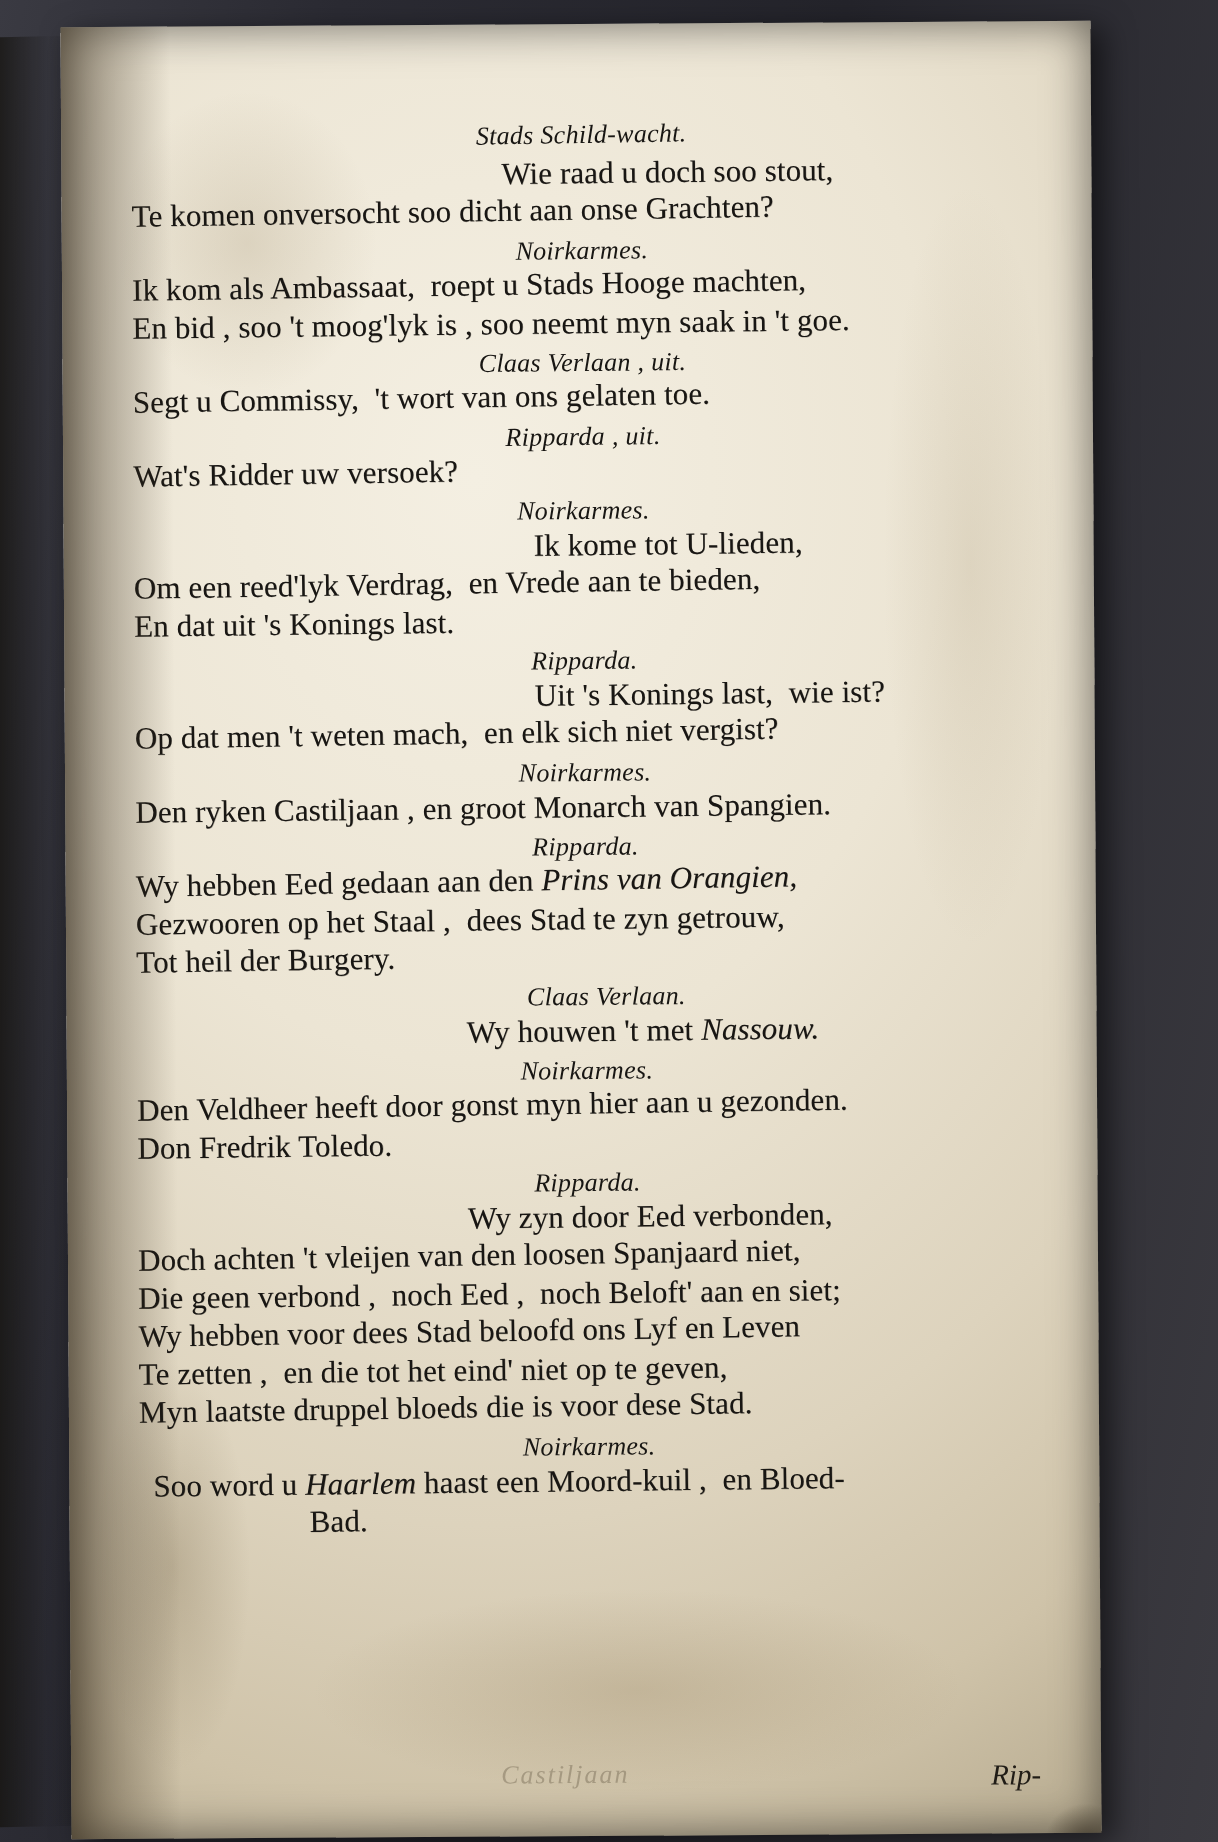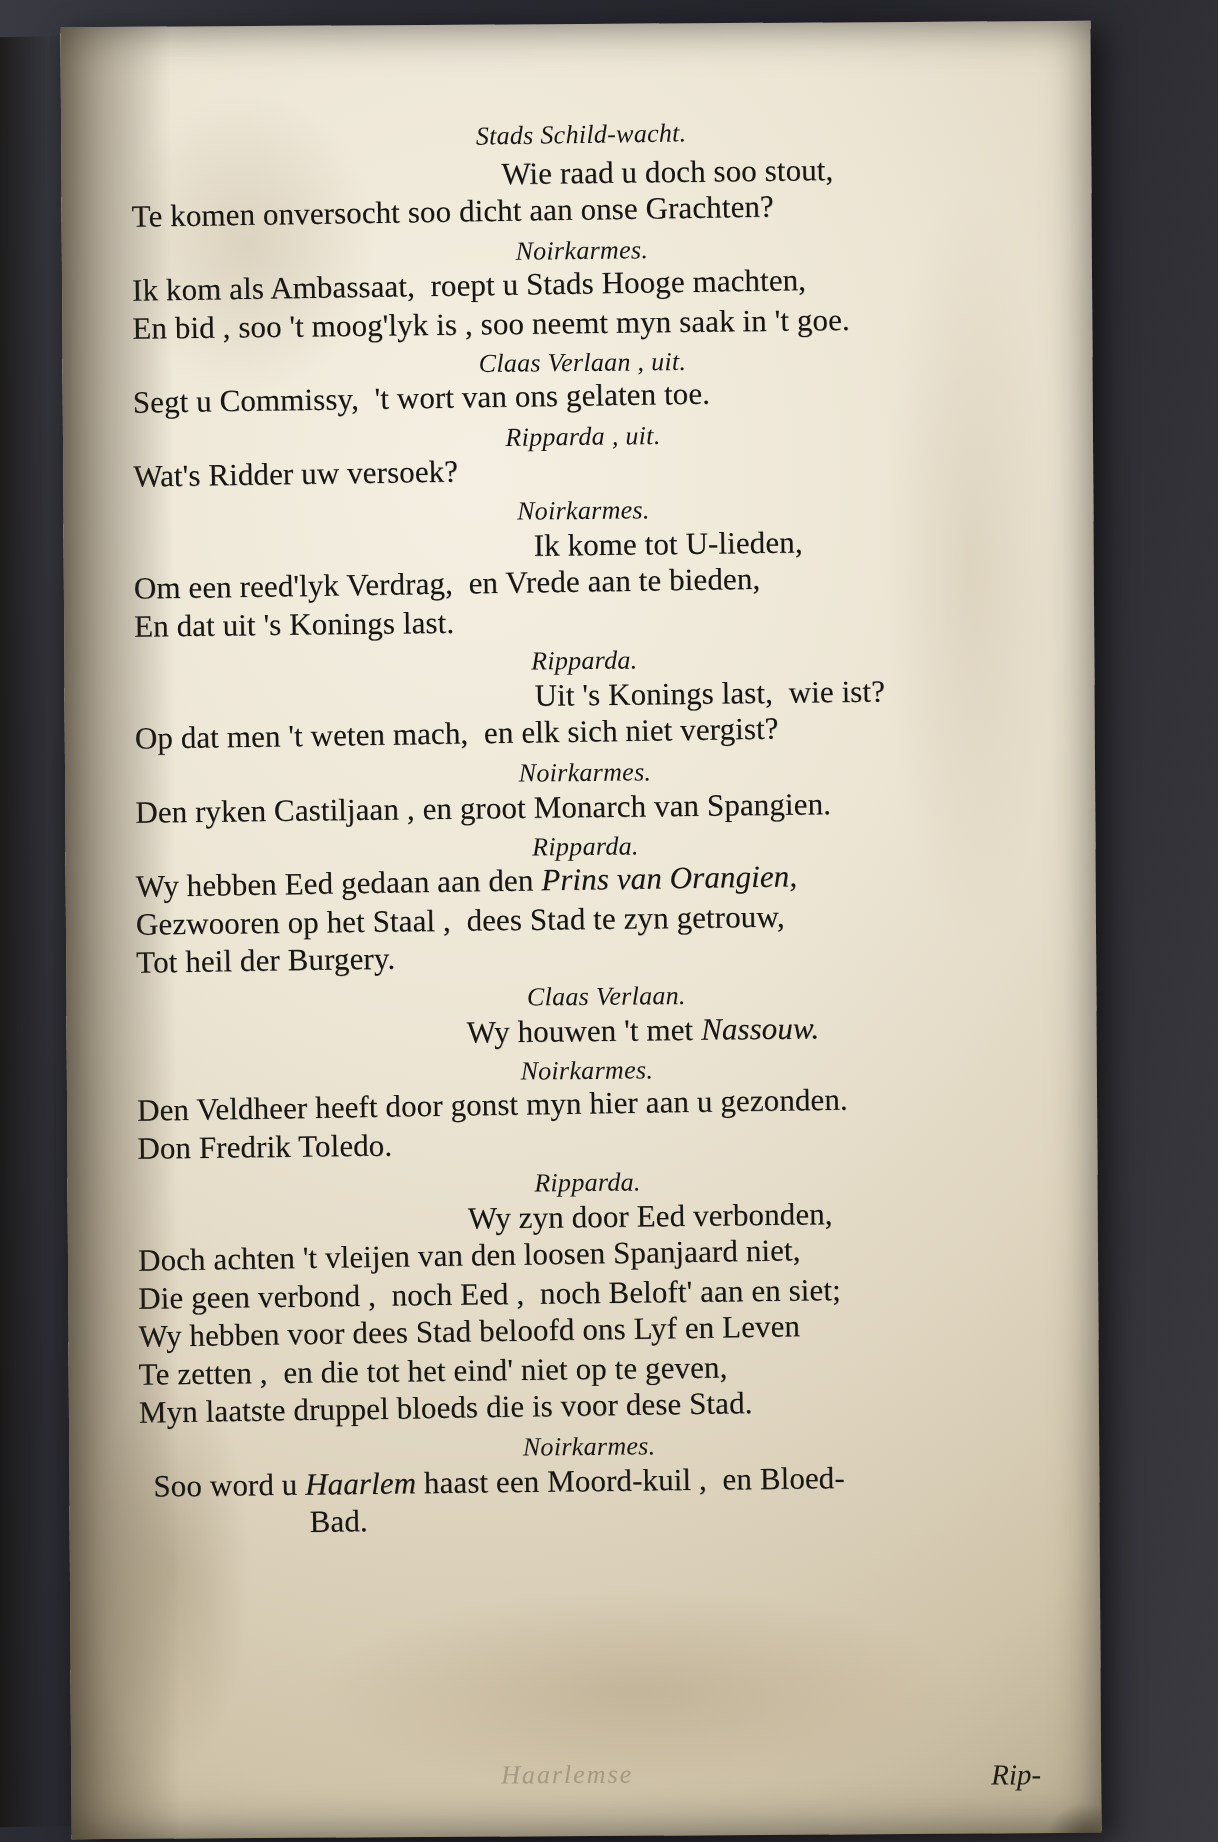--- a/index.html
+++ b/index.html
@@ -204,16 +204,16 @@
       <div class="line speech sk1">Wy hebben voor dees Stad beloofd ons Lyf en Leven</div>
       <div class="line speech sk2">Te zetten ,  en die tot het eind' niet op te geven,</div>
       <div class="line speech sk1">Myn laatste druppel bloeds die is voor dese Stad.</div>
 
       <div class="speaker sk3">Noirkarmes.</div>
       <div class="line speech sk2" style="padding-left:14px"><span>Soo word u </span><span class="ital">Haarlem</span><span> haast een Moord-kuil ,  en Bloed-</span></div>
       <div class="line speech sk1" style="padding-left:170px">Bad.</div>
 
     </div>
 
-    <div class="bleed">Haarlemse</div>
+    <div class="bleed">Castiljaan</div>
     <div class="catch">Rip-</div>
   </div>
 </div>
 
 </body></html>

